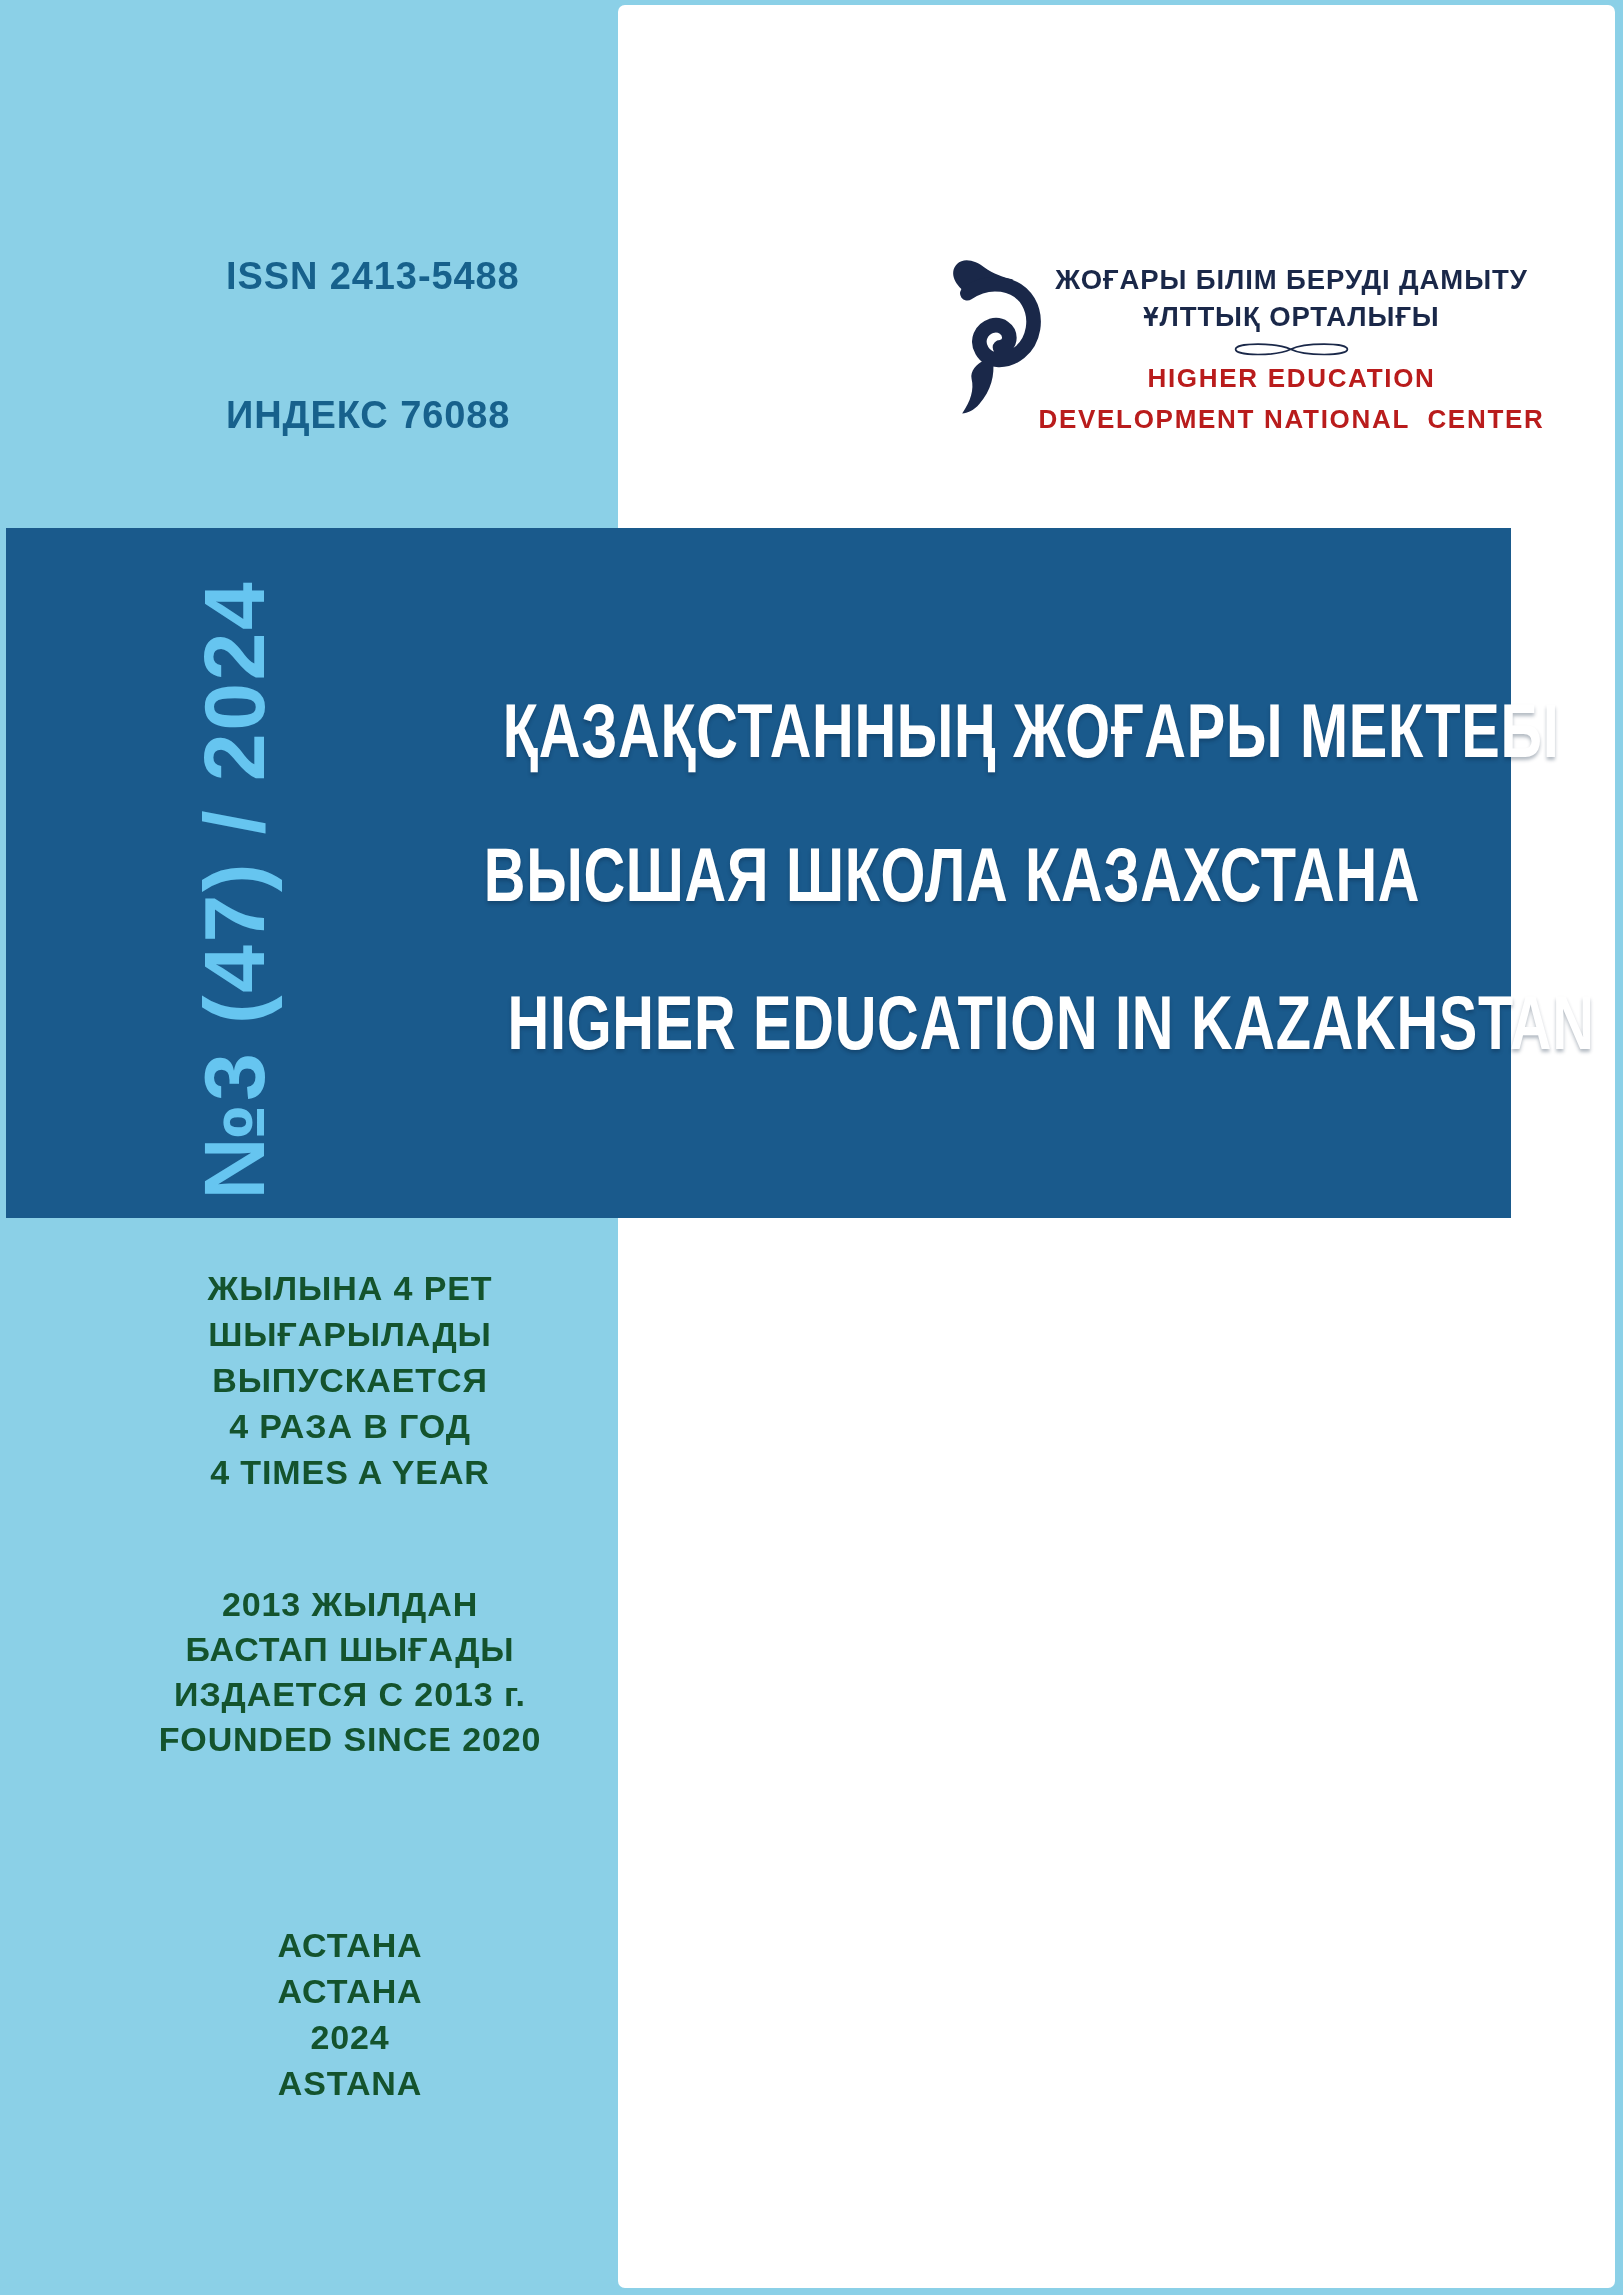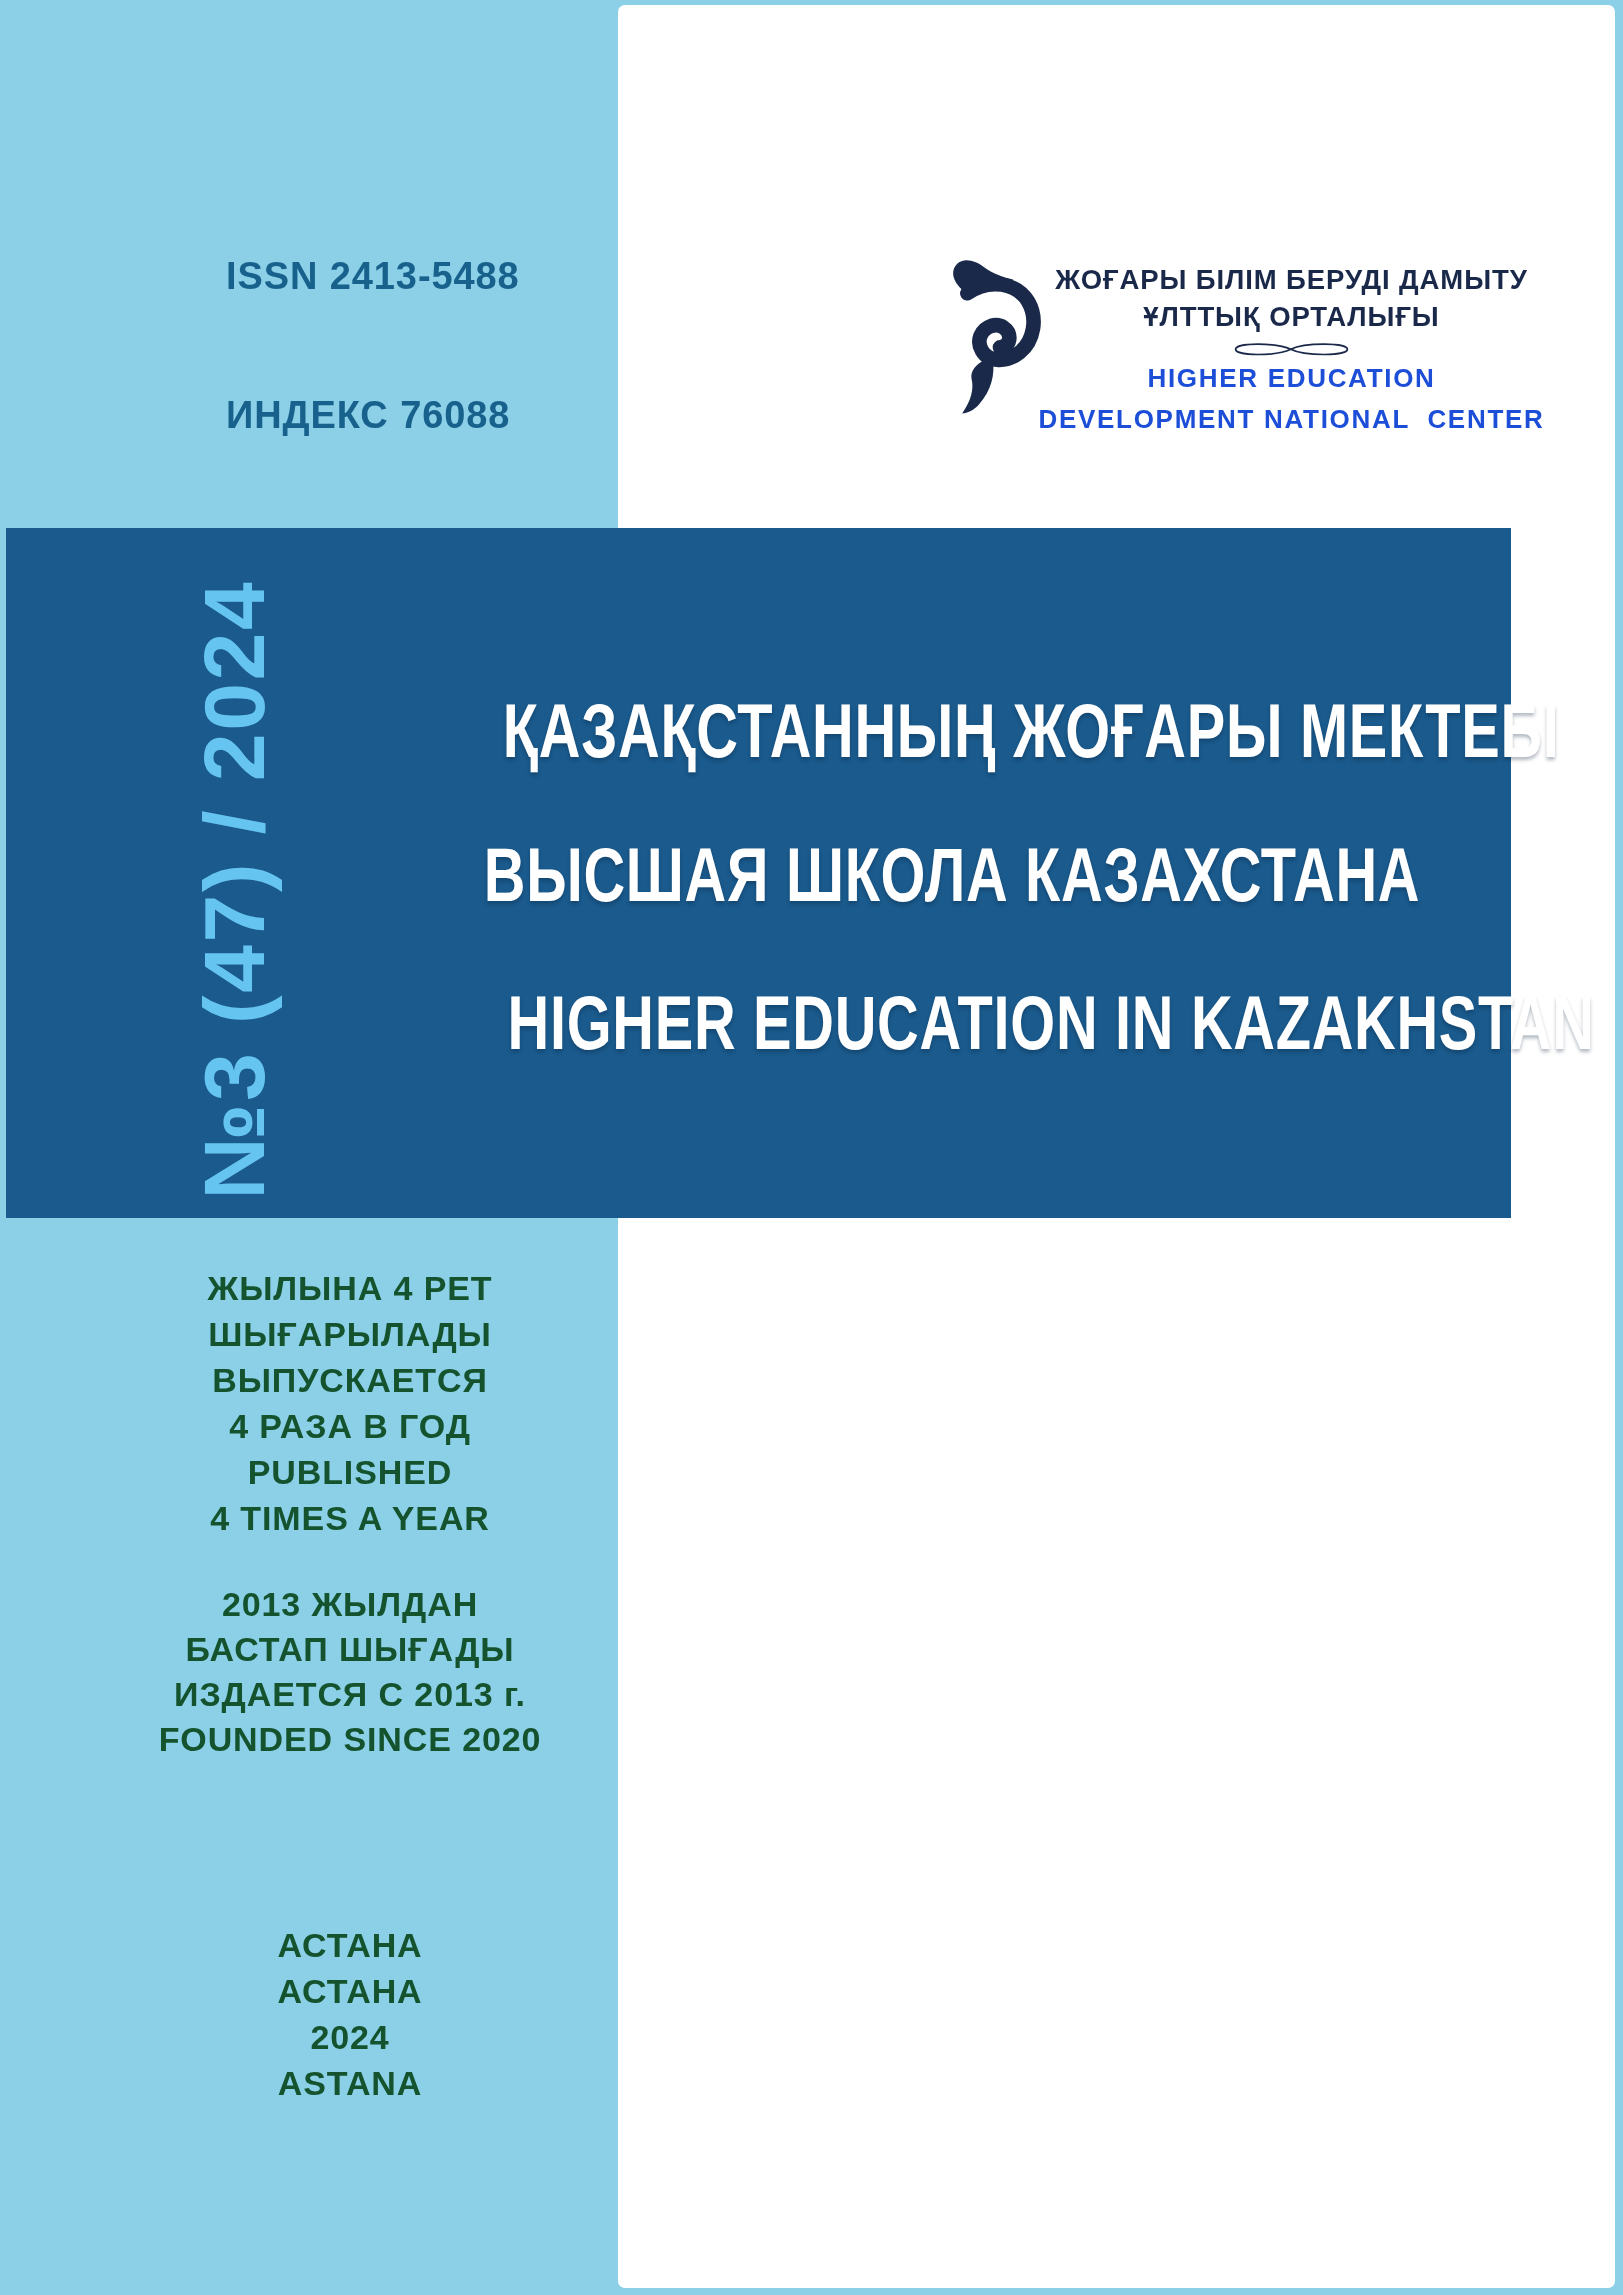--- a/index.html
+++ b/index.html
@@ -25,21 +25,21 @@
   
   .logo-bird{position:absolute;left:945px;top:255px;width:103px;height:164px;}
   .logo-text{
     position:absolute;left:1016px;top:263px;width:551px;
     text-align:center;color:#1a2849;
   }
   .logo-kk{font-size:27.5px;font-weight:bold;line-height:34px;letter-spacing:0.9px;white-space:nowrap;}
   .logo-kk.l2{margin-top:3.4px;}
   .logo-divider{margin:4.3px auto 0 auto;width:129px;height:20.7px;display:block;}
   .logo-en{
-    font-size:26px;font-weight:bold;line-height:31px;color:#1d4ed8;
+    font-size:26px;font-weight:bold;line-height:31px;color:#b91c1c;
     letter-spacing:1.7px;white-space:pre;
   }
   .logo-en.l1{margin-top:3.4px;}
   .logo-en.l2{margin-top:10px;}
   
   .banner{
     position:absolute;left:6px;top:528px;width:1505px;height:690px;
     background:#1a5a8c;
   }
   .issue-vertical{
@@ -108,21 +108,20 @@
   </div>
   <div class="banner-title t-en">
     <span>HIGHER EDUCATION IN KAZAKHSTAN</span>
   </div>
 
   <div class="info-block freq">
     <div>ЖЫЛЫНА 4 РЕТ</div>
     <div>ШЫҒАРЫЛАДЫ</div>
     <div>ВЫПУСКАЕТСЯ</div>
     <div>4 РАЗА В ГОД</div>
-    <div>PUBLISHED</div>
     <div>4 TIMES A YEAR</div>
   </div>
 
   <div class="info-block founded">
     <div>2013 ЖЫЛДАН</div>
     <div>БАСТАП ШЫҒАДЫ</div>
     <div>ИЗДАЕТСЯ С 2013 г.</div>
     <div>FOUNDED SINCE 2020</div>
   </div>
 

